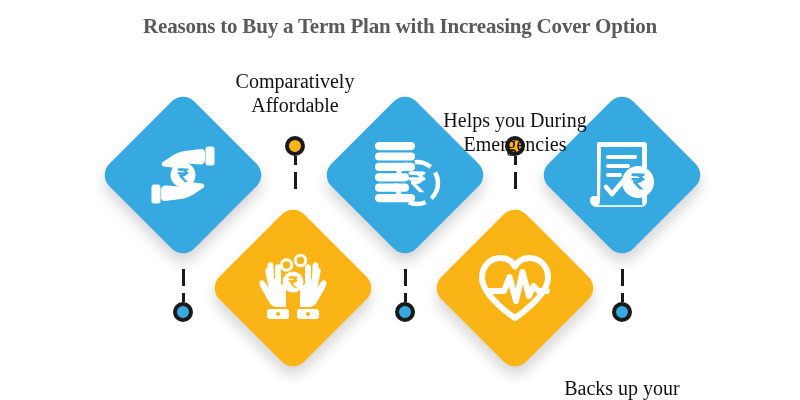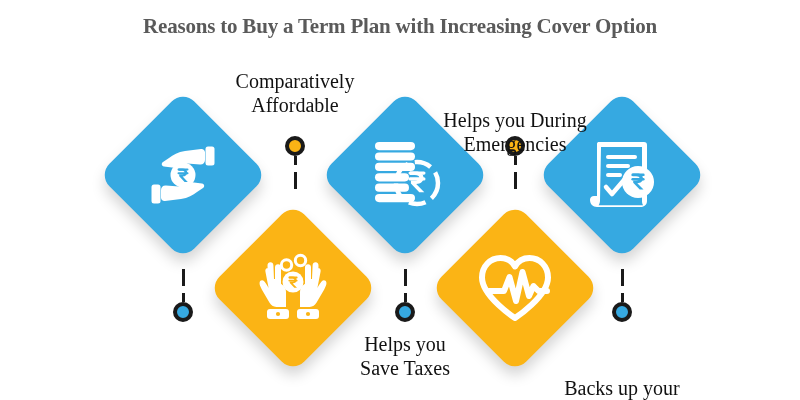--- a/index.html
+++ b/index.html
@@ -244,22 +244,20 @@
     <div class="conn-dash"></div>
     <div class="conn-gap"></div>
     <div class="conn-stem"></div>
     <div class="conn-dot blue"></div>
   </div>
 
 
   <div class="label" style="left:195px; top:70px; width:200px;">Comparatively
 Affordable</div>
 
-  <div class="label" style="left:305px; top:333px; width:200px;">Helps you
-Save Taxes</div>
 
   <div class="label" style="left:415px; top:70px; width:200px;margin-top:39px;">Helps you During
 Emergencies</div>
 
   <div class="label" style="left:522px; top:333px; width:200px;margin-top:44px;">Backs up your
 Financial Plan</div>
 
 </div>
 
 </body></html>

